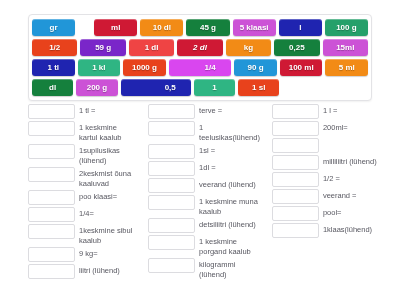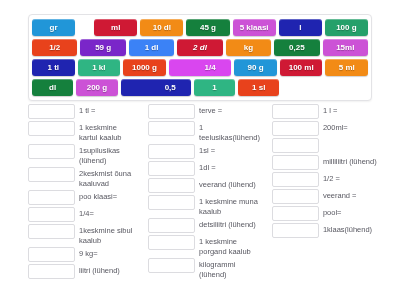--- a/index.html
+++ b/index.html
@@ -114,21 +114,21 @@
       <div class="tile" style="background: rgb(207, 25, 52); margin-left: 16px;">ml</div>
       <div class="tile" style="background: rgb(242, 139, 22);">10 dl</div>
       <div class="tile" style="background: rgb(21, 128, 61);">45 g</div>
       <div class="tile" style="background: rgb(204, 82, 214);">5 klaasi</div>
       <div class="tile" style="background: rgb(31, 36, 176);">l</div>
       <div class="tile" style="background: rgb(37, 160, 106);">100 g</div>
     </div>
     <div class="tile-row">
       <div class="tile" style="background: rgb(232, 66, 28);">1/2</div>
       <div class="tile" style="background: rgb(122, 38, 201);">59 g</div>
-      <div class="tile" style="background: #3b82f6;">1 dl</div>
+      <div class="tile" style="background: #ef4444;">1 dl</div>
       <div class="tile" style="background: rgb(207, 25, 52); font-style: italic;">2 dl</div>
       <div class="tile" style="background: rgb(242, 139, 22);">kg</div>
       <div class="tile" style="background: rgb(21, 128, 61);">0,25</div>
       <div class="tile" style="background: rgb(204, 82, 214);">15ml</div>
     </div>
     <div class="tile-row">
       <div class="tile" style="background: rgb(31, 36, 176);">1 tl</div>
       <div class="tile" style="background: rgb(47, 181, 131);">1 kl</div>
       <div class="tile" style="background: rgb(232, 66, 28);">1000 g</div>
       <div class="tile" style="background: #d946ef; padding-left: 20px;">1/4</div>

